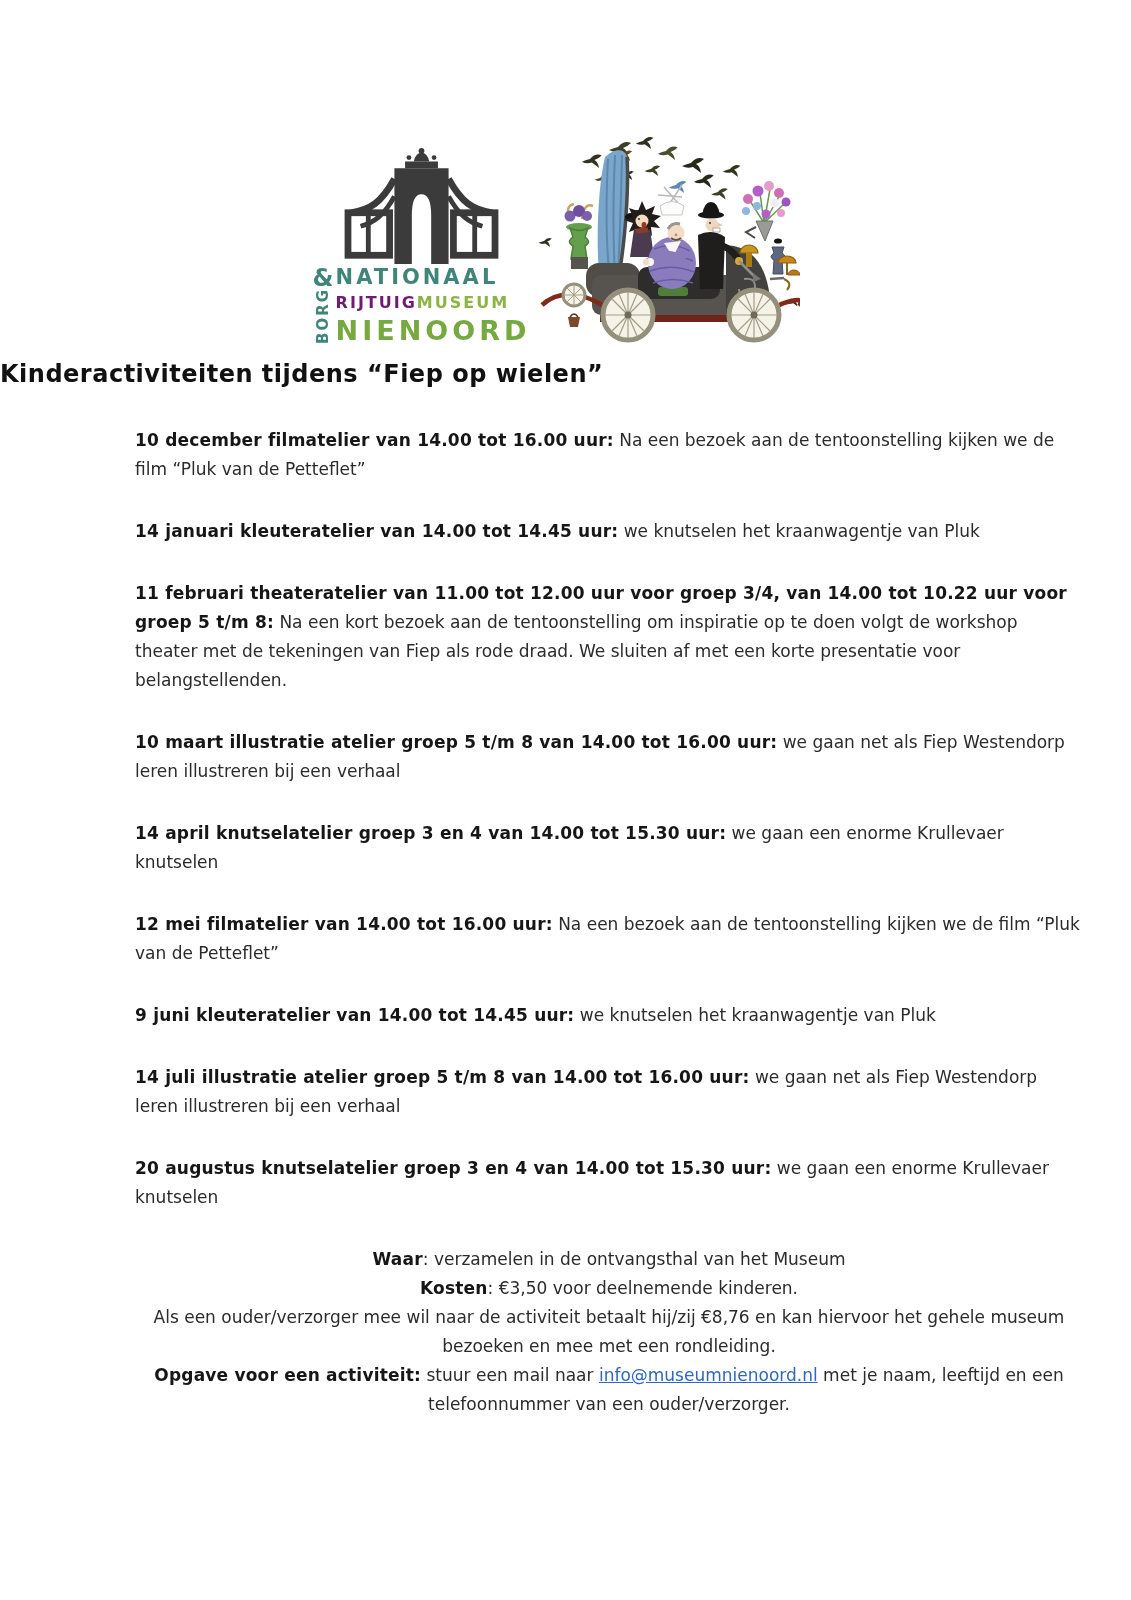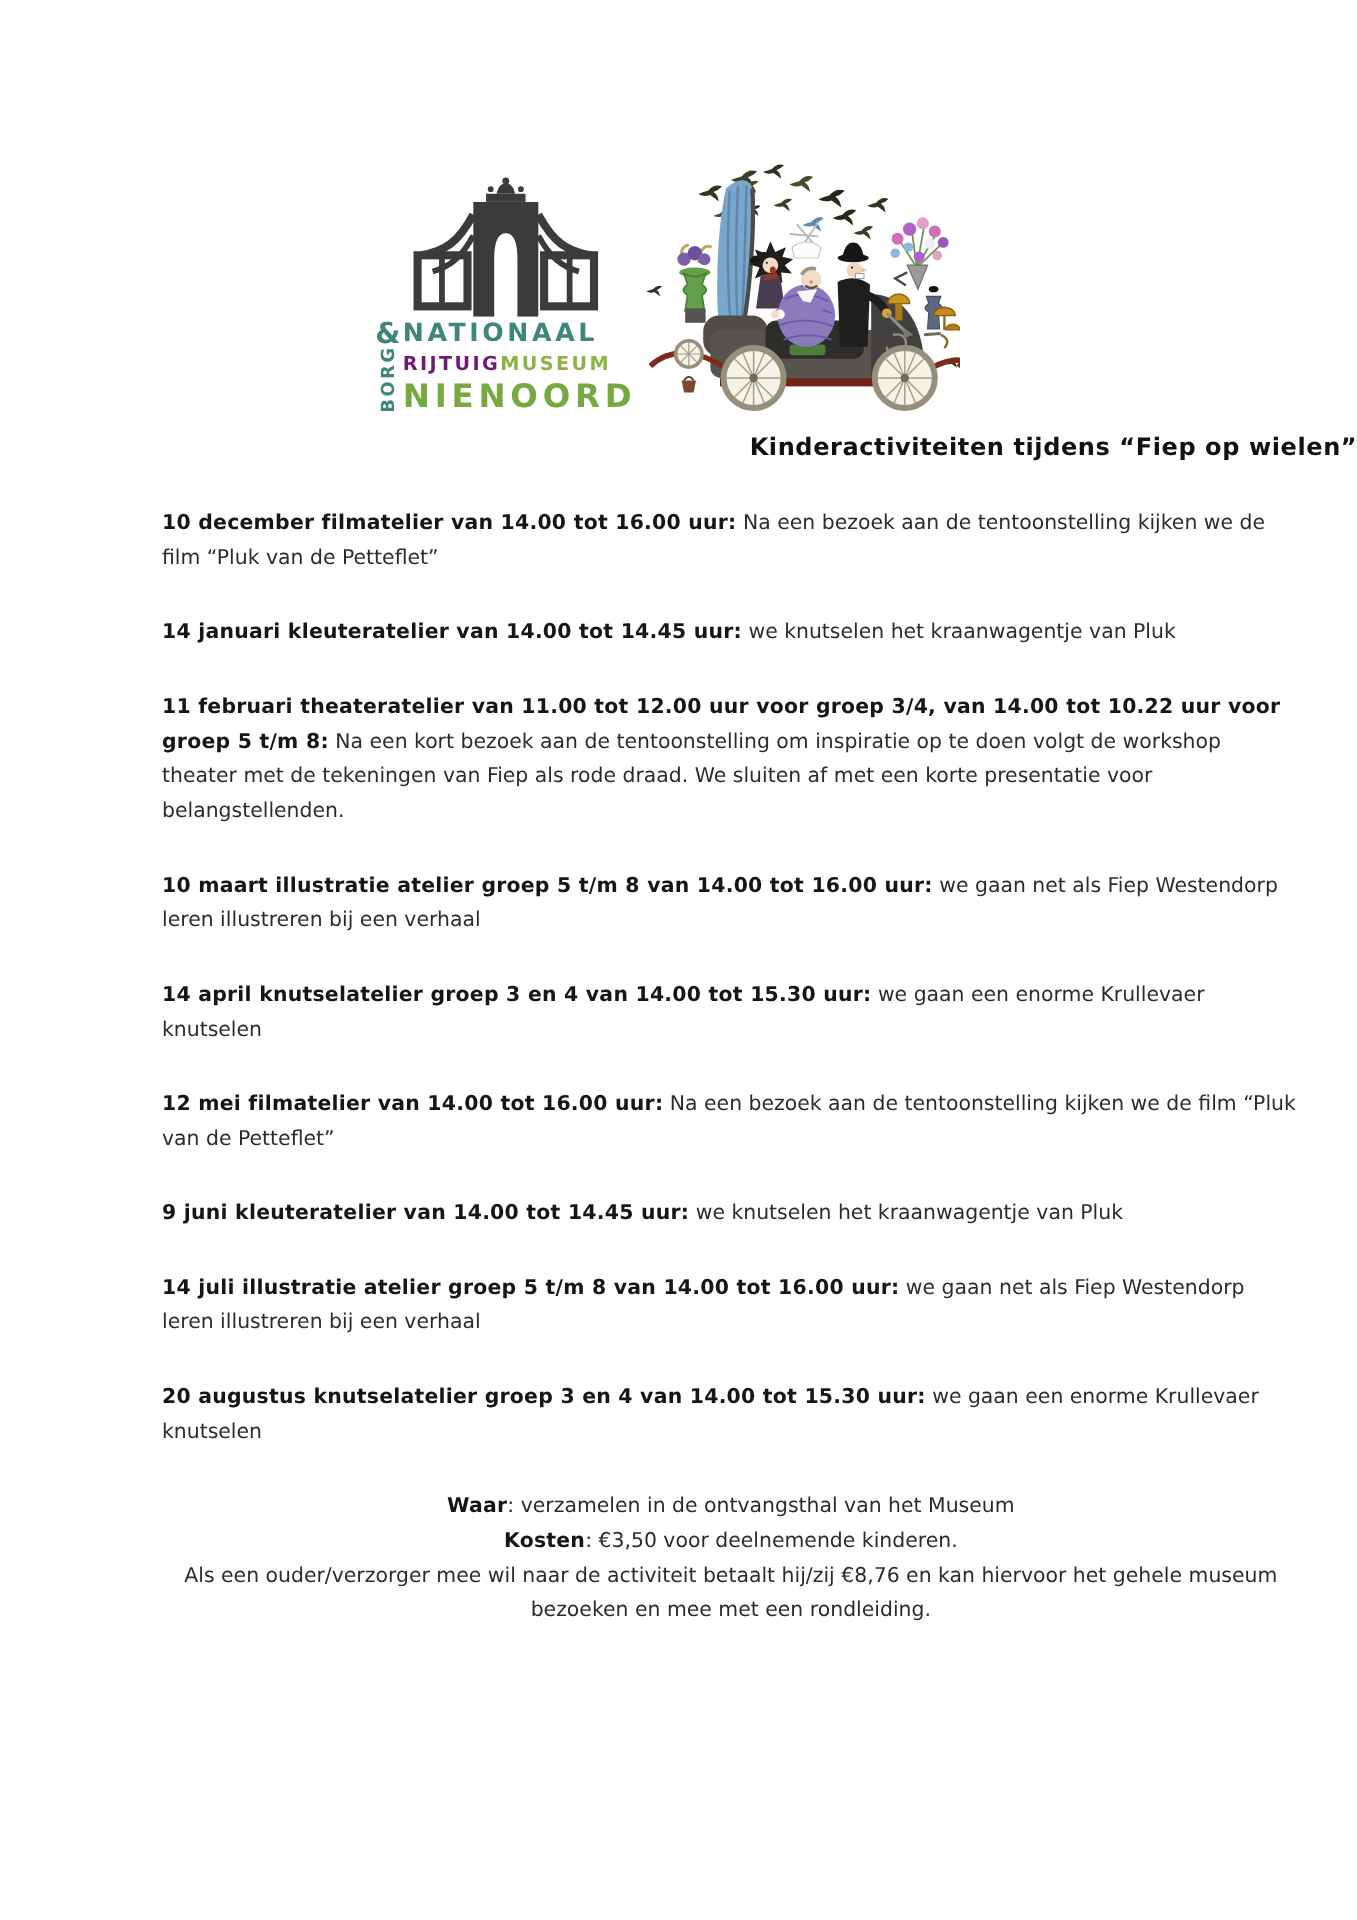--- a/index.html
+++ b/index.html
@@ -20,21 +20,21 @@
   .borg{color:#3f8579;font-weight:bold;font-size:15px;letter-spacing:2px;
         writing-mode:vertical-rl;transform:rotate(180deg);grid-column:1;grid-row:2/4;justify-self:center;}
   .row-nationaal{grid-column:2;grid-row:1;color:#3f8579;font-weight:bold;font-size:21px;letter-spacing:3px;line-height:22px;}
   .row-museum{grid-column:2;grid-row:2;font-weight:bold;font-size:16px;letter-spacing:2px;line-height:19px;}
   .row-museum .rijtuig{color:#701a75;}
   .row-museum .museum{color:#8cb445;}
   .row-nienoord{grid-column:2;grid-row:3;color:#76a93f;font-weight:bold;font-size:27px;letter-spacing:4px;line-height:27px;}
 
   
   .title{
-    text-align:right;font-size:20px;font-weight:bold;color:#111;
+    text-align:left;font-size:24px;font-weight:bold;color:#111;
     margin:16px 0 0 0;letter-spacing:0.5px;
   }
 
   
   .content{box-sizing:border-box;padding:38px 48px 0 135px;}
   .content p{font-size:17px;line-height:29px;margin:0 0 33px 0;color:#2b2b2b;}
   .lead{font-weight:bold;color:#161616;letter-spacing:0.2px;}
   .footer p{margin:0;text-align:center;}
   .footer{margin-top:0;}
   a.email{color:#2f66c4;text-decoration:underline;}
@@ -272,16 +272,17 @@
     <p><span class="lead">14 april knutselatelier groep 3 en 4 van 14.00 tot 15.30 uur:</span><span> we gaan een enorme Krullevaer knutselen</span></p>
     <p><span class="lead">12 mei filmatelier van 14.00 tot 16.00 uur:</span><span> Na een bezoek aan de tentoonstelling kijken we de film “Pluk van de Petteflet”</span></p>
     <p><span class="lead">9 juni kleuteratelier van 14.00 tot 14.45 uur:</span><span> we knutselen het kraanwagentje van Pluk</span></p>
     <p><span class="lead">14 juli illustratie atelier groep 5 t/m 8 van 14.00 tot 16.00 uur:</span><span> we gaan net als Fiep Westendorp leren illustreren bij een verhaal</span></p>
     <p><span class="lead">20 augustus knutselatelier groep 3 en 4 van 14.00 tot 15.30 uur:</span><span> we gaan een enorme Krullevaer knutselen</span></p>
 
     <div class="footer">
       <p><span class="lead">Waar</span><span>: verzamelen in de ontvangsthal van het Museum</span></p>
       <p><span class="lead">Kosten</span><span>: €3,50 voor deelnemende kinderen.</span></p>
       <p>Als een ouder/verzorger mee wil naar de activiteit betaalt hij/zij €8,76 en kan hiervoor het gehele museum bezoeken en mee met een rondleiding.</p>
+      <p><span class="lead">Opgave voor een activiteit:</span><span> stuur een mail naar </span><a class="email" href="#">info@museumnienoord.nl</a><span> met je naam, leeftijd en een telefoonnummer van een ouder/verzorger.</span></p>
     </div>
   </main>
 
 </div>
 
 </body></html>

